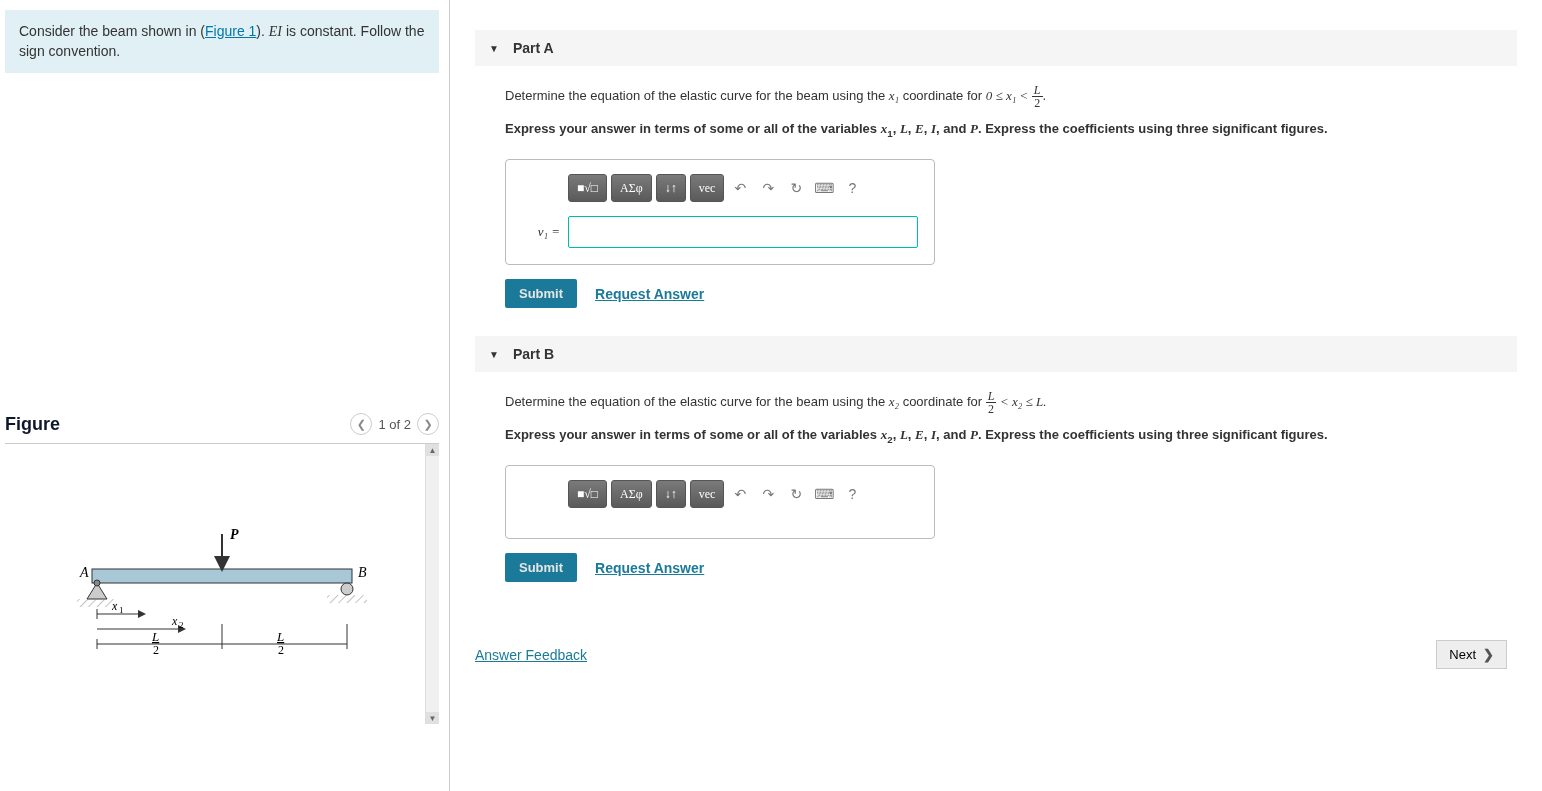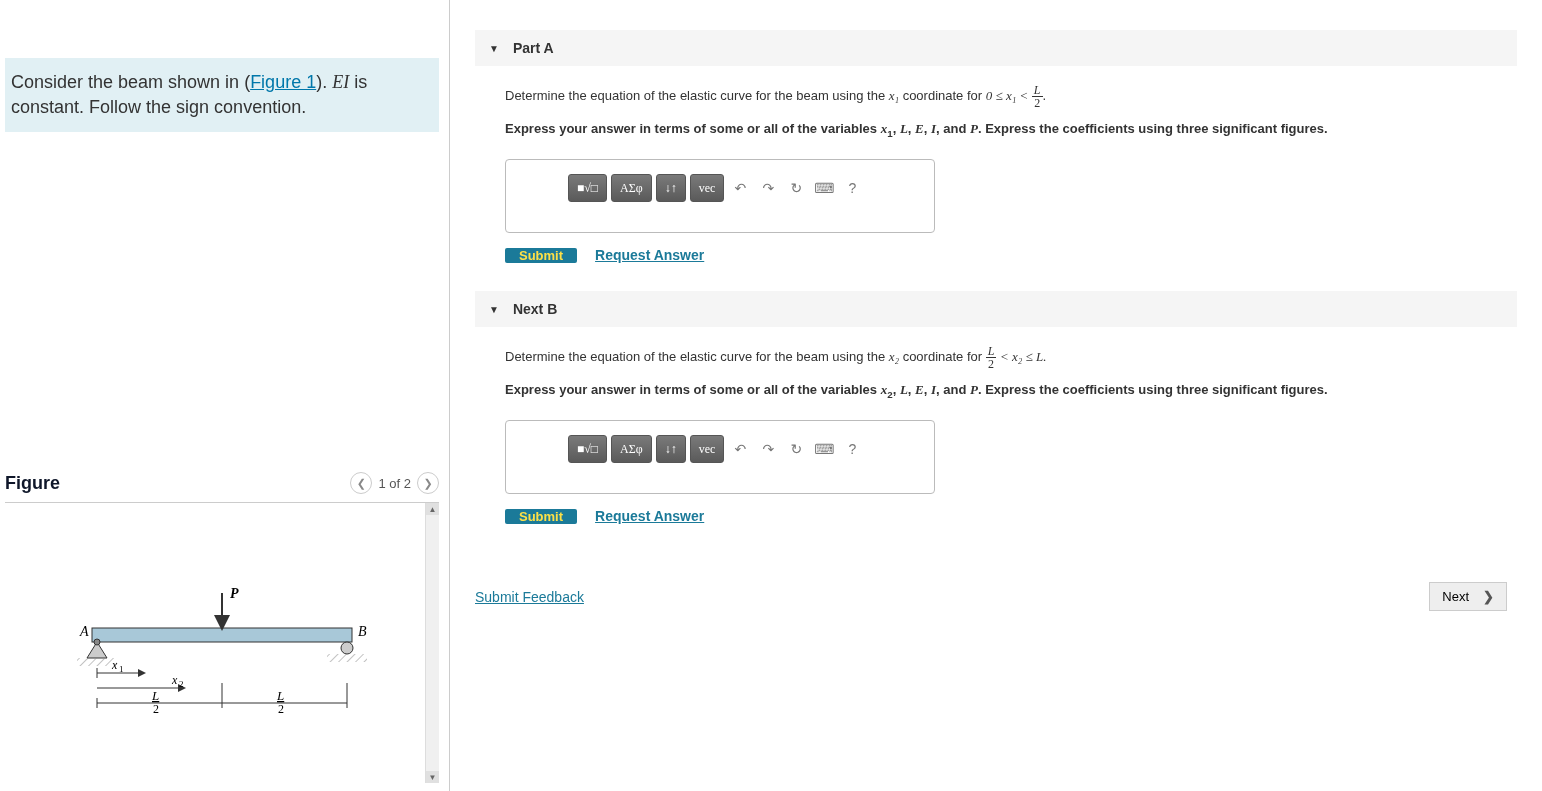--- a/index.html
+++ b/index.html
@@ -1,21 +1,21 @@
 <!DOCTYPE html>
 <html><head>
 <meta charset="utf-8">
 <style>
 * { box-sizing: border-box; margin: 0; padding: 0; }
 body { font-family: Arial, Helvetica, sans-serif; font-size: 13px; color: #333; background: #fff; }
 .container { display: flex; width: 1542px; height: 791px; }
 .left-panel { width: 450px; padding: 10px 10px 0 5px; position: relative; border-right: 1px solid #ccc; }
 .right-panel { flex: 1; padding: 30px 25px; overflow-y: auto; }
 
-.problem-statement { background: #e1f0f4; padding: 12px 6px; font-size: 18px; line-height: 1.4; margin-bottom: 20px; margin-top: 48px; }
+.problem-statement { background: #e1f0f4; padding: 12px 14px; font-size: 14px; line-height: 1.4; margin-bottom: 20px; }
 .problem-statement a { color: #0077aa; text-decoration: underline; }
 
 .figure-section { margin-top: 340px; }
 .figure-header { display: flex; justify-content: space-between; align-items: center; padding-bottom: 8px; border-bottom: 1px solid #ccc; }
 .figure-title { font-size: 18px; font-weight: bold; color: #0f172a; }
 .figure-nav { display: flex; align-items: center; gap: 6px; font-size: 13px; color: #555; }
 .nav-btn { width: 22px; height: 22px; border: 1px solid #ccc; border-radius: 50%; background: #fff; color: #888; display: inline-flex; align-items: center; justify-content: center; cursor: pointer; font-size: 11px; }
 .figure-body { padding: 20px 10px 10px 10px; position: relative; }
 .scroll-track { position: absolute; right: 0; top: 0; bottom: 0; width: 14px; background: #f0f0f0; border-left: 1px solid #ddd; }
 .scroll-thumb-up { position:absolute; top:0; left:0; right:0; height:12px; background:#e0e0e0; display:flex; align-items:center; justify-content:center; font-size:8px; color:#666;}
@@ -30,26 +30,26 @@
 .answer-box { border: 1px solid #bbb; border-radius: 4px; padding: 14px 16px 16px 16px; width: 430px; margin-bottom: 14px; }
 .toolbar { display: flex; align-items: center; gap: 4px; margin-bottom: 14px; padding-left: 46px; }
 .tool-btn { height: 28px; padding: 0 8px; border: 1px solid #555; border-radius: 3px; background: linear-gradient(#7a7a7a,#5a5a5a); color: #fff; font-size: 12px; display: inline-flex; align-items: center; justify-content: center; cursor: pointer; font-family: serif; }
 .tool-icon { width: 24px; height: 24px; display: inline-flex; align-items: center; justify-content: center; color: #777; font-size: 14px; cursor: pointer; }
 .answer-row { display: flex; align-items: center; gap: 8px; }
 .answer-label { font-style: italic; font-family: serif; font-size: 13px; width: 38px; text-align: right; }
 .answer-input { flex: 1; height: 32px; border: 1px solid #0ba; border-radius: 2px; padding: 0 8px; font-size: 13px; outline: none; }
 .answer-input.gray { border-color: #bbb; }
 
 .actions { display: flex; align-items: center; gap: 18px; }
-.submit-btn { background: #1b7a99; color: #fde047; border: none; padding: 0 14px; font-size: 13px; font-weight: bold; border-radius: 2px; cursor: pointer; }
+.submit-btn { background: #1b7a99; color: #e5e5e5; border: none; padding: 7px 14px; font-size: 13px; font-weight: bold; border-radius: 2px; cursor: pointer; }
 .request-link { color: #1b7a99; font-weight: bold; text-decoration: underline; font-size: 14px; cursor: pointer; }
 
 .bottom-row { display: flex; justify-content: space-between; align-items: center; margin-top: 30px; padding-right: 10px; }
 .feedback-link { color: #1b7a99; text-decoration: underline; font-size: 14px; cursor: pointer; }
-.next-btn { background: #eee; border: 1px solid #ccc; padding: 6px 12px; font-size: 13px; cursor: pointer; display: inline-flex; align-items: center; gap: 14px; }
+.next-btn { background: #eee; border: 1px solid #ccc; padding: 6px 12px; font-size: 13px; cursor: pointer; display: inline-flex; align-items: center; gap: 7px; }
 .next-btn .chev { font-weight: bold; color: #555; }
 
 .math-i { font-style: italic; font-family: 'Times New Roman', serif; }
 .sub { font-size: 0.75em; vertical-align: sub; }
 .frac { display: inline-block; vertical-align: middle; text-align: center; font-family: 'Times New Roman', serif; font-size: 12px; line-height: 1; }
 .frac .num { display: block; border-bottom: 1px solid #333; padding: 0 2px; }
 .frac .den { display: block; padding: 0 2px; }
 
 svg.beam { display: block; margin: 50px auto 0 auto; }
 </style>
@@ -144,30 +144,34 @@
           <span class="tool-btn">■√□</span>
           <span class="tool-btn">ΑΣφ</span>
           <span class="tool-btn">↓↑</span>
           <span class="tool-btn">vec</span>
           <span class="tool-icon">↶</span>
           <span class="tool-icon">↷</span>
           <span class="tool-icon">↻</span>
           <span class="tool-icon">⌨</span>
           <span class="tool-icon">?</span>
         </div>
+        <div class="answer-row">
+          <span class="answer-label">v₁ =</span>
+          <input class="answer-input" type="text" style="">
+        </div>
       </div>
       <div class="actions">
         <button class="submit-btn">Submit</button>
         <span class="request-link">Request Answer</span>
       </div>
     </div>
 
     <div class="part-header">
       <span class="part-caret">▼</span>
-      <span>Next B</span>
+      <span>Part B</span>
     </div>
     <div class="part-body">
       <div class="question-text">
         <span>Determine the equation of the elastic curve for the beam using the </span><span class="math-i">x₂</span><span> coordinate for </span>
         <span class="frac"><span class="num math-i">L</span><span class="den">2</span></span>
         <span class="math-i">&lt; x₂ ≤ L.</span>
       </div>
       <div class="instruction-text">
         Express your answer in terms of some or all of the variables <span class="math-i">x</span><span class="sub">2</span>, <span class="math-i">L</span>, <span class="math-i">E</span>, <span class="math-i">I</span>, and <span class="math-i">P</span>. Express the coefficients using three significant figures.
       </div>
@@ -184,21 +188,21 @@
           <span class="tool-icon">?</span>
         </div>
       </div>
       <div class="actions">
         <button class="submit-btn">Submit</button>
         <span class="request-link">Request Answer</span>
       </div>
     </div>
 
     <div class="bottom-row">
-      <span class="feedback-link">Submit Feedback</span>
+      <span class="feedback-link">Answer Feedback</span>
       <button class="next-btn">
         <span>Next</span>
         <span class="chev">❯</span>
       </button>
     </div>
 
   </div>
 </div>
 
 </body></html>

